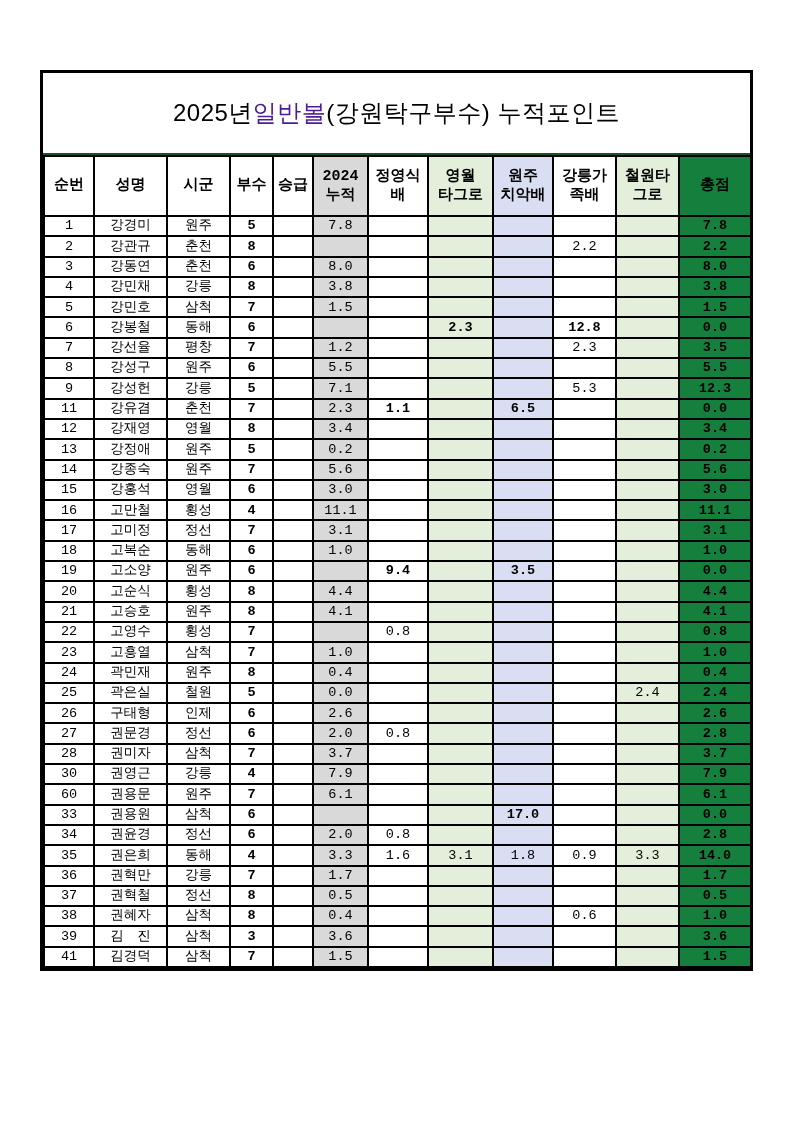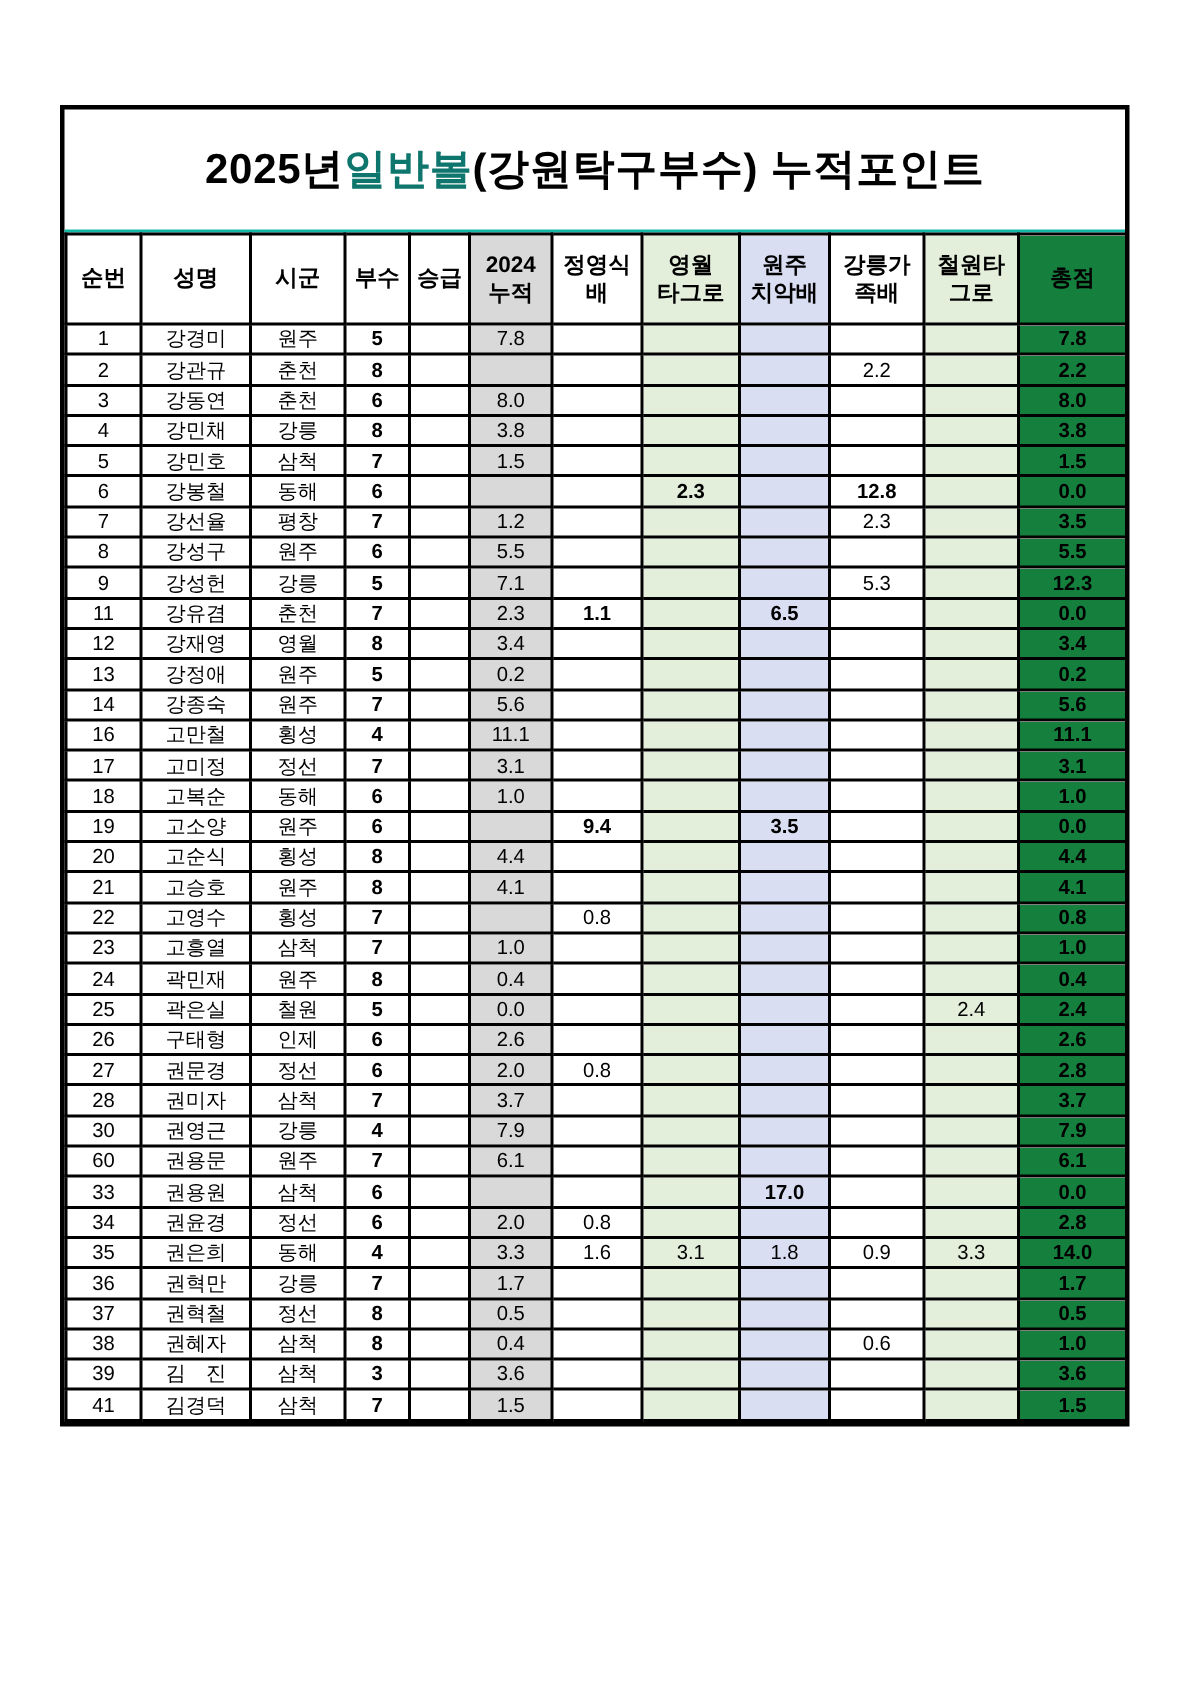--- a/index.html
+++ b/index.html
@@ -21,35 +21,36 @@
   .sheet {
     position: absolute;
     left: 40px;
     top: 70px;
     width: 707px;
     border: 3px solid #000000;
     background: #ffffff;
   }
   .title-box {
     height: 80px;
-    border-bottom: 2px solid #14b8a6;
+    border-bottom: 2px solid #14532d;
     display: flex;
     align-items: center;
     justify-content: center;
-    font-size: 28px;
-    font-weight: bold;
+    font-size: 24px;
+    font-weight: normal;
     letter-spacing: 0.5px;
     color: #000000;
     white-space: nowrap;
   }
-  .title-box .hl { color: #0f766e; }
+  .title-box .hl { color: #4c1d95; }
   table.points {
     width: 100%;
     border-collapse: collapse;
     table-layout: fixed;
+    font-family: Liberation Mono, monospace;
   }
   table.points th, table.points td {
     border: 2px solid #000000;
     text-align: center;
     vertical-align: middle;
     padding: 0;
     overflow: hidden;
     color: #000000;
   }
   table.points th {
@@ -302,20 +303,34 @@
     <td class="c-sg"></td>
     <td class="c-y2024 f-gray">5.6</td>
     <td class="c-jys"></td>
     <td class="c-yw f-green"></td>
     <td class="c-wj f-blue"></td>
     <td class="c-gn"></td>
     <td class="c-cw f-green"></td>
     <td class="c-total f-cream">5.6</td>
   </tr>
           <tr>
+    <td class="c-num">15</td>
+    <td class="c-name">강홍석</td>
+    <td class="c-city">영월</td>
+    <td class="c-busu">6</td>
+    <td class="c-sg"></td>
+    <td class="c-y2024 f-gray">3.0</td>
+    <td class="c-jys"></td>
+    <td class="c-yw f-green"></td>
+    <td class="c-wj f-blue"></td>
+    <td class="c-gn"></td>
+    <td class="c-cw f-green"></td>
+    <td class="c-total f-cream">3.0</td>
+  </tr>
+          <tr>
     <td class="c-num">16</td>
     <td class="c-name">고만철</td>
     <td class="c-city">횡성</td>
     <td class="c-busu">4</td>
     <td class="c-sg"></td>
     <td class="c-y2024 f-gray">11.1</td>
     <td class="c-jys"></td>
     <td class="c-yw f-green"></td>
     <td class="c-wj f-blue"></td>
     <td class="c-gn"></td>

